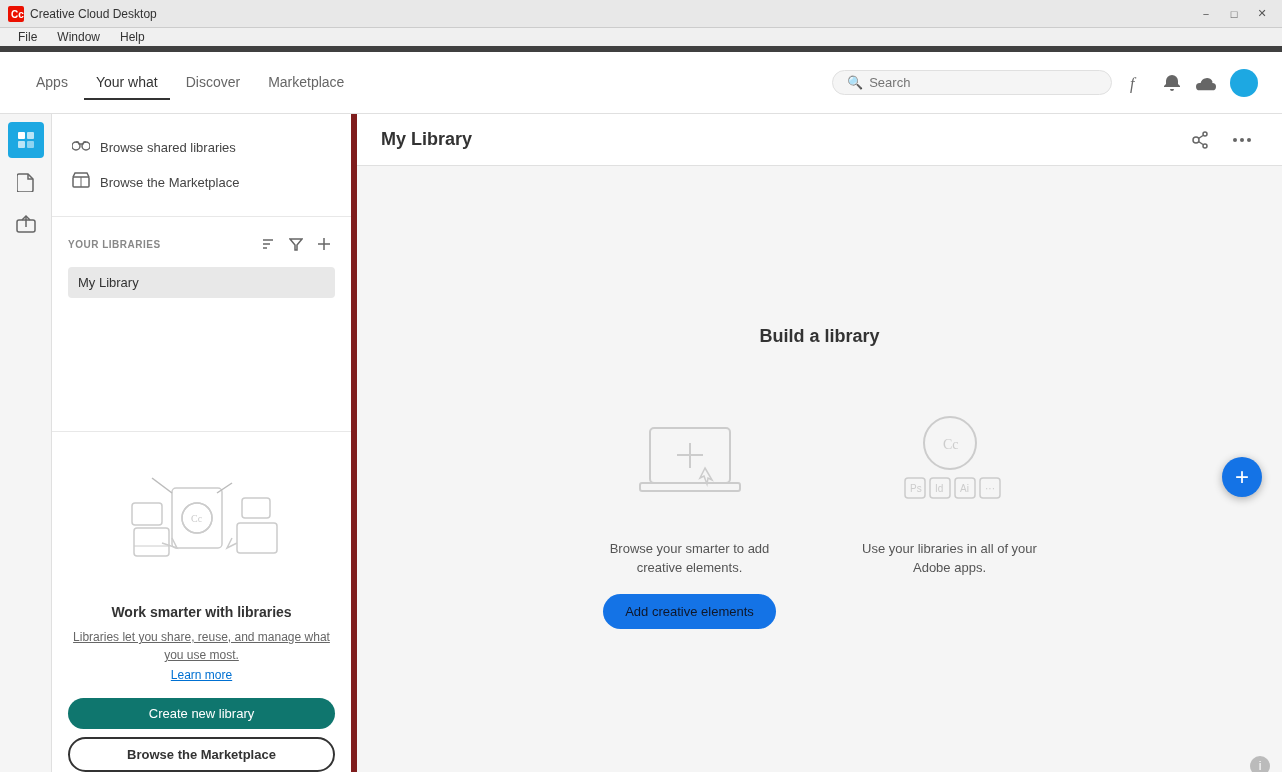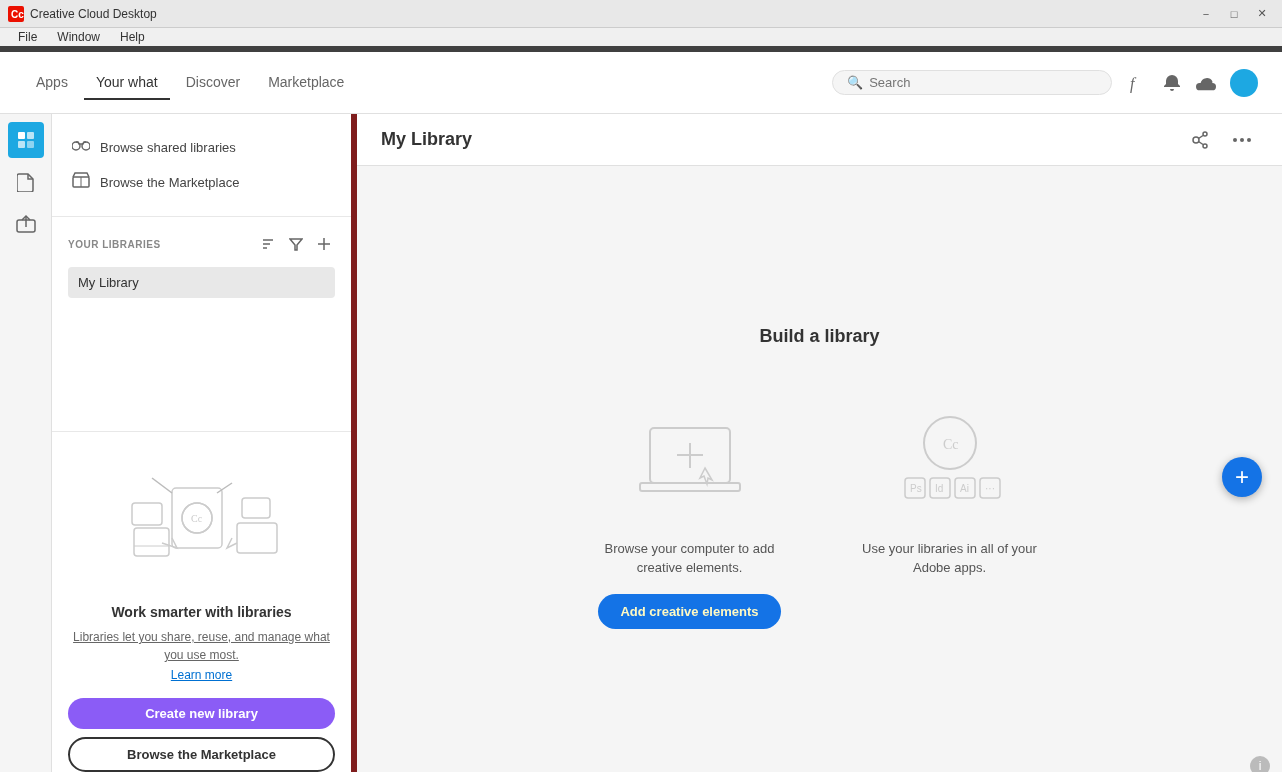--- a/index.html
+++ b/index.html
@@ -139,22 +139,22 @@
     }
     .promo-illustration {
       width: 180px; height: 140px; margin: 0 auto 16px;
       position: relative; display: flex; align-items: center; justify-content: center;
     }
     .promo-title { font-size: 14px; font-weight: 700; color: #333; margin-bottom: 8px; }
     .promo-text { font-size: 12px; color: #666; line-height: 1.5; margin-bottom: 4px; text-decoration: underline; }
     .promo-link { font-size: 12px; color: #0070d2; text-decoration: underline; cursor: pointer; margin-bottom: 16px; display: block; }
     .btn-primary {
       display: block; width: 100%; padding: 8px 16px;
-      background: #8b5cf6; color: white; border: none; border-radius: 20px;
-      font-size: 13px; font-weight: 700; cursor: pointer; margin-bottom: 8px;
+      background: #0f766e; color: white; border: none; border-radius: 20px;
+      font-size: 13px; font-weight: 400; cursor: pointer; margin-bottom: 8px;
     }
     .btn-outline {
       display: block; width: 100%; padding: 8px 16px;
       background: white; color: #333; border: 2px solid #333; border-radius: 20px;
       font-size: 13px; font-weight: 600; cursor: pointer;
     }
 
     
     .content-area {
       flex: 1;
@@ -190,22 +190,22 @@
     .build-title { font-size: 18px; font-weight: 700; color: #333; margin-bottom: 56px; }
     .build-options { display: flex; gap: 60px; align-items: flex-start; justify-content: center; }
     .build-option { text-align: center; max-width: 200px; }
     .build-option-icon {
       width: 120px; height: 120px; margin: 0 auto 16px;
       display: flex; align-items: center; justify-content: center;
     }
     .build-option-text { font-size: 13px; color: #555; line-height: 1.5; margin-bottom: 16px; }
     .btn-add-elements {
       padding: 10px 22px;
-      background: #1473e6; color: #fef9c3; border: none; border-radius: 20px;
-      font-size: 13px; font-weight: 700; cursor: pointer; text-align: center;
+      background: #1473e6; color: #0f172a; border: none; border-radius: 20px;
+      font-size: 13px; font-weight: 400; cursor: pointer; text-align: center;
     }
 
     
     .fab {
       position: absolute; right: 20px; top: 50%;
       transform: translateY(-50%);
       width: 40px; height: 40px; border-radius: 50%;
       background: #1473e6; color: white; border: none;
       font-size: 24px; cursor: pointer; display: flex; align-items: center; justify-content: center;
       box-shadow: 0 2px 8px rgba(0,0,0,0.3);
@@ -431,21 +431,21 @@
 
                 <rect x="20" y="20" width="80" height="55" rx="4" fill="none" stroke="#ccc" stroke-width="2"></rect>
                 <rect x="10" y="75" width="100" height="8" rx="2" fill="none" stroke="#ccc" stroke-width="2"></rect>
 
                 <line x1="60" y1="35" x2="60" y2="60" stroke="#ccc" stroke-width="2"></line>
                 <line x1="47" y1="47" x2="73" y2="47" stroke="#ccc" stroke-width="2"></line>
 
                 <path d="M75 60 L82 72 L78 70 L77 76 L74 68 L70 70Z" fill="none" stroke="#ccc" stroke-width="1.5"></path>
               </svg>
             </div>
-            <div class="build-option-text">Browse your computer to add creative elements.</div>
+            <div class="build-option-text">Browse your smarter to add creative elements.</div>
             <button class="btn-add-elements">Add creative elements</button>
           </div>
 
           <div class="build-option">
             <div class="build-option-icon">
               <svg width="120" height="110" viewBox="0 0 120 110" fill="none">
 
                 <circle cx="60" cy="35" r="26" fill="none" stroke="#ccc" stroke-width="2"></circle>
                 <text x="53" y="41" font-size="14" fill="#ccc" font-family="serif">Cc</text>
 

